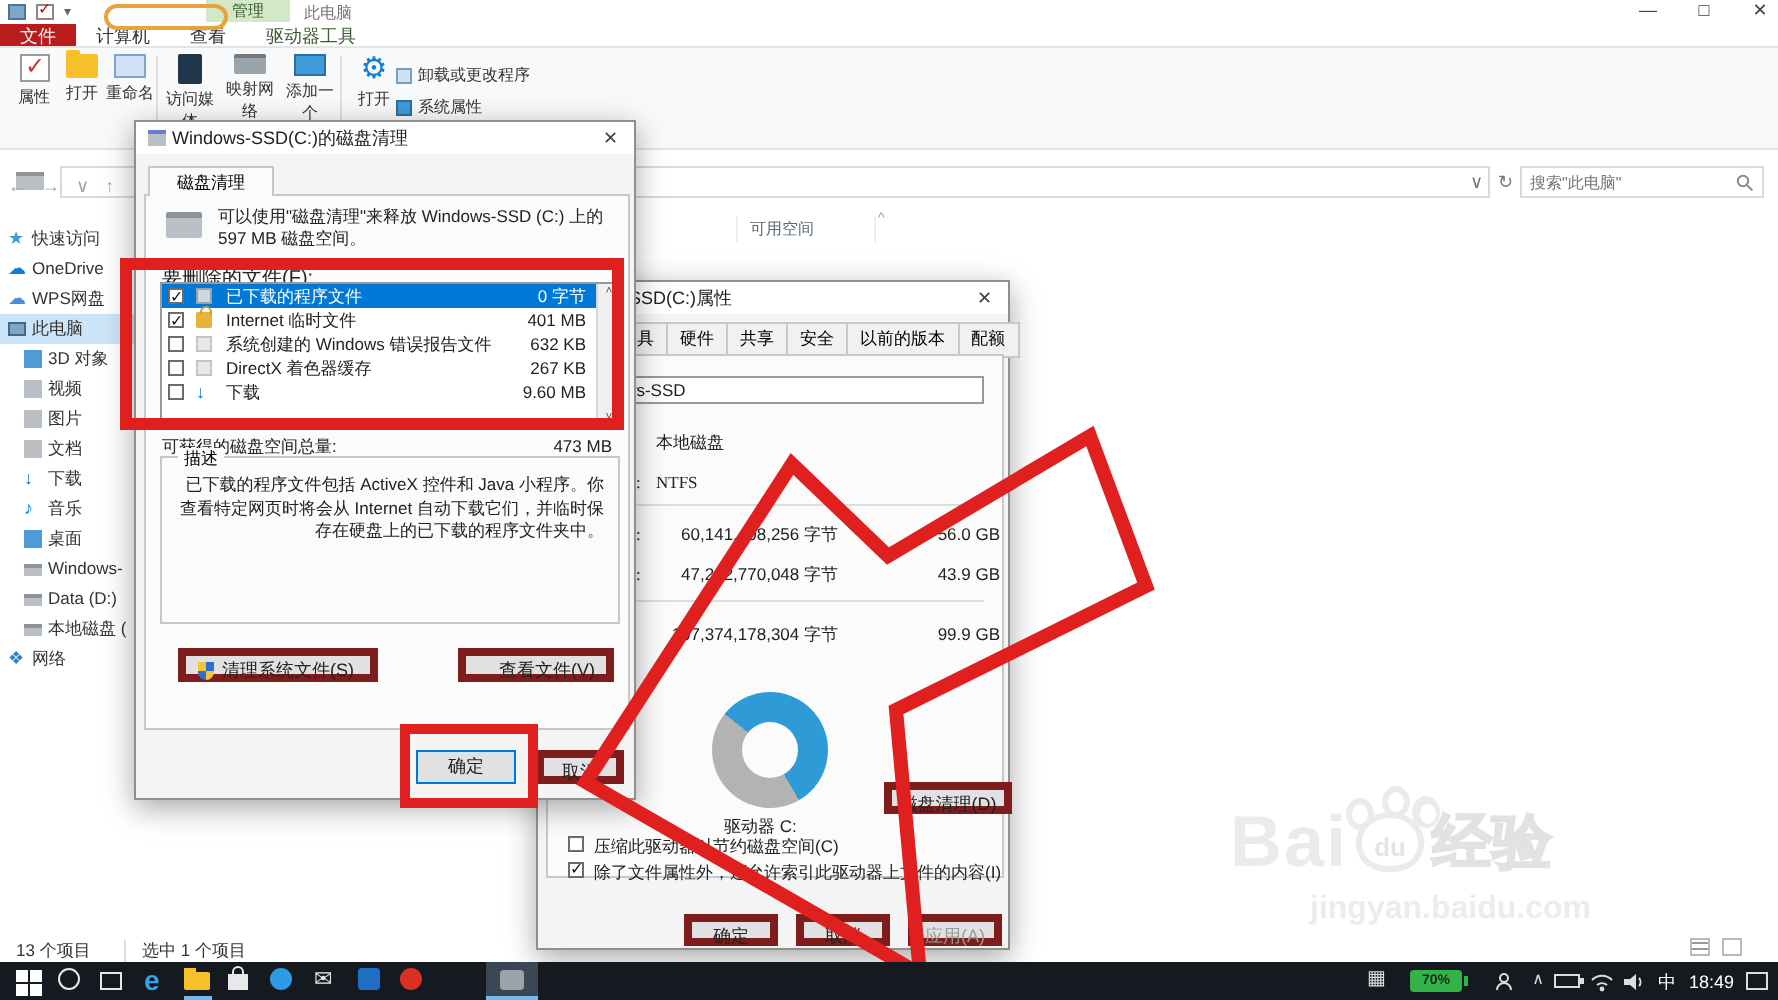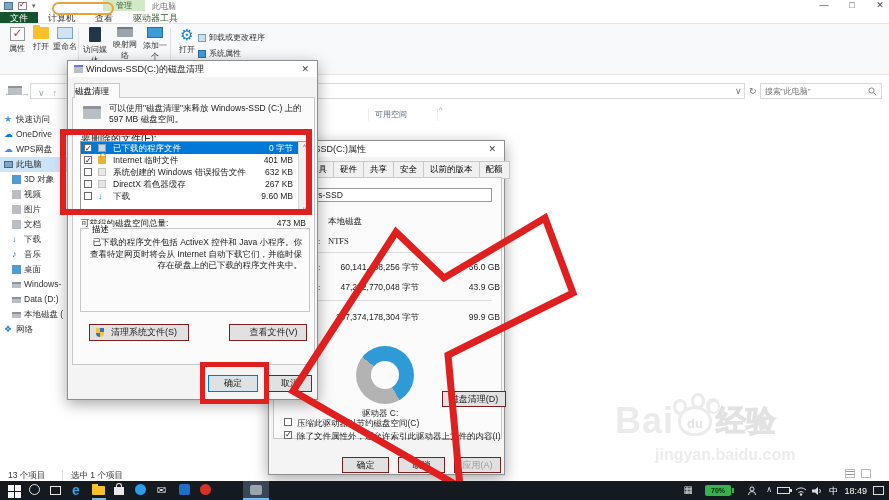--- a/index.html
+++ b/index.html
@@ -18,21 +18,21 @@
   .anno-capsule { left:52px; top:2px; width:62px; height:13px; border:2px solid #e8a33d; border-radius:8px; background:transparent; }
   .ctx-tab { left:103px; top:0; width:42px; height:11px; background:#d3e8c6; color:#3a5a33; text-align:center; line-height:11px; font-size:8px; }
   .win-title { left:152px; top:1px; font-size:8px; color:#777; }
   .caption-btns { right:2px; top:0; display:flex; gap:14px; color:#444; font-size:9px; }
   .caption-btns span { width:14px; text-align:center; }
   .ribbon-collapse { right:22px; top:14px; color:#888; font-size:8px; }
   .help-dot { right:4px; top:13px; width:11px; height:11px; border-radius:50%; background:#0f7fd6; color:#fff; font-size:8px; text-align:center; line-height:11px; }
 
   .tabrow { left:0; top:12px; width:889px; height:12px; background:#fff; border-bottom:1px solid #e4e4e4; font-size:9px; display:flex; }
   .tab { padding:0 10px; line-height:12px; color:#333; }
-  .tab-file { background:#14532d; color:#fff;text-align:right; }
+  .tab-file { background:#b91c1c; color:#fff;text-align:right; }
   .tab-drive { color:#3a5a33; }
 
   .ribbon { left:0; top:24px; width:889px; height:50px; background:#f8f9fa; }
   .rb { position:absolute; top:3px; width:30px; text-align:center; font-size:8px; color:#333; }
   .rb .ric { margin:0 auto 2px; }
   .ric-check { width:15px; height:14px; background:#fff; border:1px solid #999; position:relative; }
   .ric-check::after { content:"✓"; position:absolute; left:2px; top:-2px; color:#c33; font-size:12px; }
   .ric-folder { width:16px; height:12px; background:#f8c12c; border-radius:1px; position:relative; margin-top:2px; }
   .ric-folder::before { content:""; position:absolute; left:0; top:-2px; width:7px; height:3px; background:#f8c12c; border-radius:1px 1px 0 0; }
   .ric-rename { width:16px; height:12px; background:#cfe3f5; border:1px solid #7aa7cc; margin-top:2px; }
@@ -83,28 +83,28 @@
   .statusbar .st1 { position:absolute; left:8px; top:3px; }
   .statusbar .st2 { position:absolute; left:62px; top:3px; border-left:1px solid #ddd; padding-left:8px; }
   .viewbtns { position:absolute; left:845px; top:2px; display:flex; gap:6px; }
   .vb { width:10px; height:9px; border:1px solid #bbb; }
   .vb-lines { background:repeating-linear-gradient(#fff 0 1px, #999 1px 2px, #fff 2px 3px); }
 
   
   .dialog { position:absolute; background:#f4f4f4; border:1px solid #8f8f8f; box-shadow:0 4px 14px rgba(0,0,0,.35); }
   .dlg-title { position:relative; height:16px; background:#fff; font-size:9px; color:#222; line-height:16px; padding-left:6px; white-space:nowrap; overflow:hidden; }
   .dlg-x { position:absolute; right:8px; top:0; color:#444; font-size:9px; }
-  .btn { position:absolute; background:#e1e1e1; border:1px solid #7f1d1d; font-size:9px; color:#222; text-align:center; font-family:inherit; }
+  .btn { position:absolute; background:#e1e1e1; border:4px solid #7f1d1d; font-size:9px; color:#222; text-align:center; font-family:inherit; }
   .btn.default { border:1px solid #0078d7; box-shadow:inset 0 0 0 1px #cfe6f7; }
   .btn.disabled { color:#9a9a9a; }
 
   
   .dlg-clean { left:67px; top:60px; width:251px; height:340px; z-index:20; }
   .dc-ic { position:absolute; left:6px; top:4px; width:9px; height:8px; background:#b9bfc4; border-top:2px solid #6b7bd4; }
-  .dc-tab { position:absolute; left:6px; top:22px; width:46px; height:15px; background:#fbfbfb; border:1px solid #c8c8c8; border-bottom:none; font-size:8.5px; line-height:15px; z-index:2; }
+  .dc-tab { position:absolute; left:6px; top:22px; width:63px; height:15px; background:#fbfbfb; border:1px solid #c8c8c8; border-bottom:none; font-size:8.5px; text-align:center; line-height:15px; z-index:2; }
   .dc-page { position:absolute; left:4px; top:36px; width:243px; height:268px; background:#fbfbfb; border:1px solid #c8c8c8; }
   .dc-introicon { position:absolute; left:10px; top:8px; width:18px; height:13px; background:#b9bfc4; border-top:3px solid #8d9398; border-radius:1px; }
   .dc-intro { position:absolute; left:36px; top:5px; width:200px; font-size:8.5px; color:#222; line-height:11px; }
   .dc-fileslabel { position:absolute; left:8px; top:34px; font-size:10px; color:#222; }
   .dc-list { position:absolute; left:7px; top:43px; width:230px; height:73px; background:#fff; border:1px solid #9a9a9a; overflow:hidden; }
   .dc-row { position:relative; height:12px; line-height:12px; font-size:8.5px; color:#222; padding-left:32px; white-space:nowrap; }
   .dc-row.rsel { background:#0078d7; color:#fff; }
   .dc-size { position:absolute; right:16px; top:0; }
   .cb { position:absolute; left:3px; top:2px; width:8px; height:8px; background:#fff; border:1px solid #6b6b6b; }
   .cb.on::after { content:"✓"; position:absolute; left:0px; top:-2px; font-size:8px; color:#111; }

